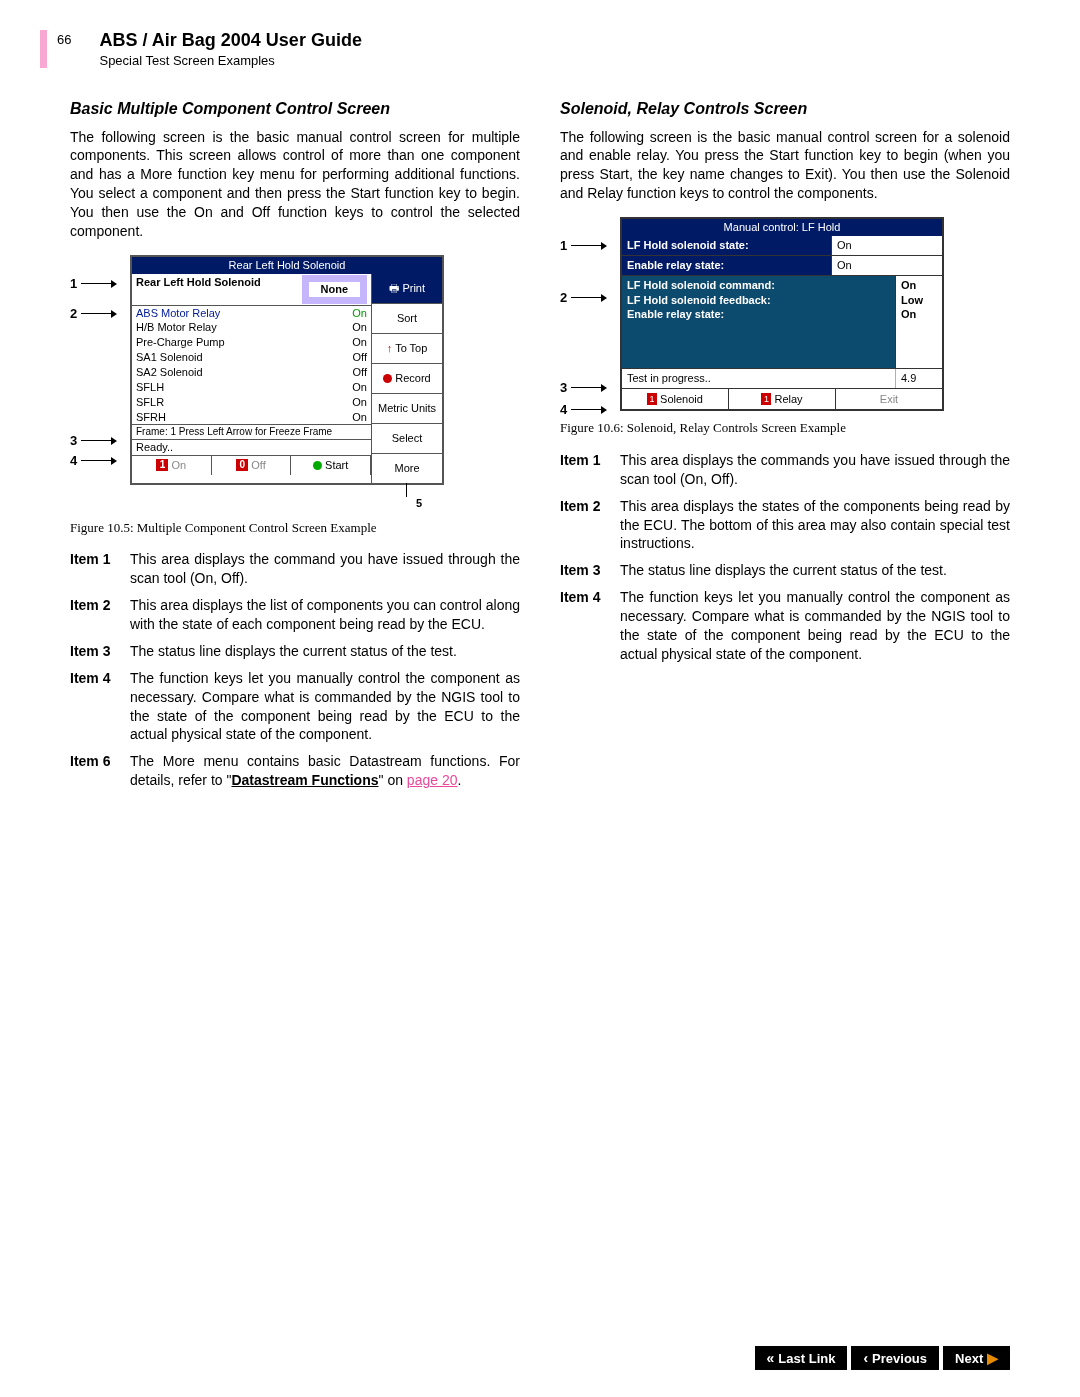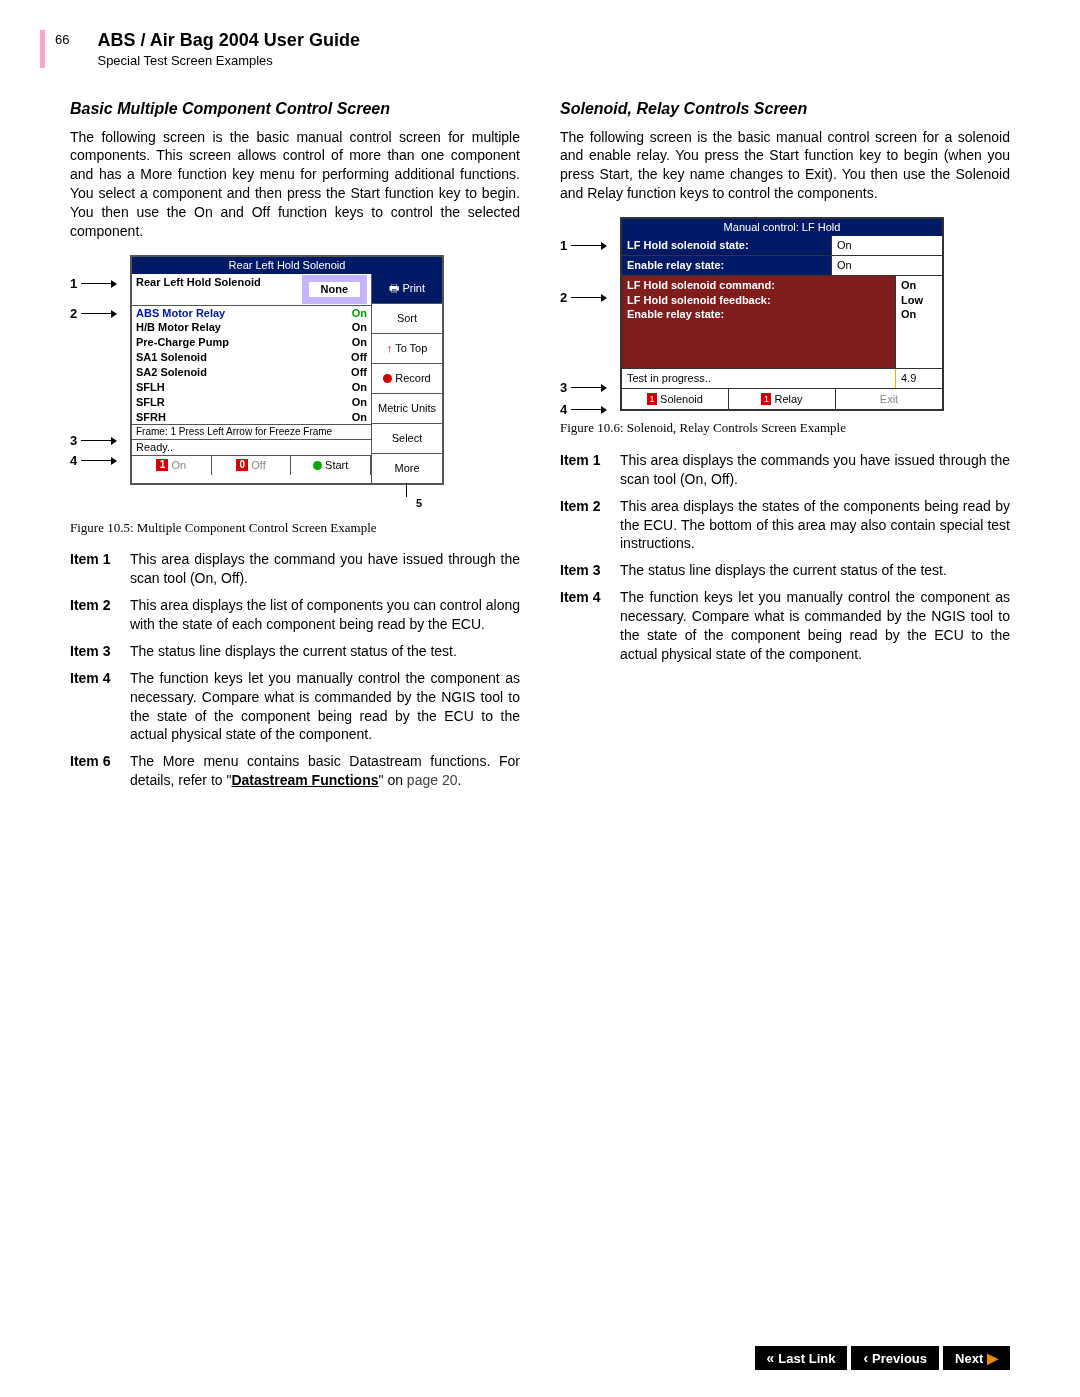--- a/index.html
+++ b/index.html
@@ -1,41 +1,41 @@
 <!DOCTYPE html>
 <html><head>
 <meta charset="utf-8">
 <style>
 body{margin:0;font-family:Arial,Helvetica,sans-serif;background:#fff;color:#000;width:1080px}
 .page{padding:30px 70px 60px 70px;position:relative;min-height:1300px}
-.header{display:flex;align-items:flex-start;gap:20px;border-left:5px solid #f9a8d4;padding-left:10px;margin-left:-30px;margin-bottom:30px}
+.header{display:flex;align-items:flex-start;gap:20px;border-left:7px solid #f9a8d4;padding-left:10px;margin-left:-30px;margin-bottom:30px}
 .page-num{font-size:13px;margin-top:2px;margin-right:8px}
 .header-text h1{margin:0;font-size:18px;font-weight:bold}
 .header-text p{margin:2px 0 0 0;font-size:13px}
 .cols{display:flex;gap:40px}
 .col{flex:1;font-size:14px;line-height:1.35}
 h3{font-style:italic;font-weight:bold;font-size:16px;margin:0 0 8px 0}
 .body-text{margin:0 0 14px 0;text-align:justify}
 .fig-caption{font-family:"Times New Roman",serif;font-size:13px;margin:8px 0 14px 0}
 .item-list{margin:0;padding:0}
 .item-row{display:flex;gap:10px;margin-bottom:8px;text-align:justify}
 .item-label{font-weight:bold;flex:0 0 50px}
 .item-desc{flex:1}
 .link{color:#000000;text-decoration:underline;font-weight:bold}
-.link-page{color:#404040;}
+.link-page{color:#ec4899;text-decoration:underline}
 
 .shot1{border:2px solid #555;width:310px;margin-left:60px;font-size:11px;position:relative}
 .shot1 .title-bar{background:#001a66;color:#fff;text-align:center;font-size:11px;padding:1px 0}
 .shot1 .body1{display:flex}
 .shot1 .left1{flex:1;border-right:1px solid #555}
 .shot1 .cmdrow{display:flex;border-bottom:1px solid #555;padding:1px 4px}
 .shot1 .cmdrow .lbl{flex:1;font-weight:bold}
 .shot1 .cmdrow .val{font-weight:bold;padding:0 12px;border:7px solid #c4b5fd}
 .shot1 .comp-list{padding:0 4px}
-.shot1 .comp-row{display:flex;font-weight:bold}
+.shot1 .comp-row{display:flex;font-weight:normal}
 .shot1 .comp-row .n{flex:1}
 .shot1 .comp-row .v{width:40px;text-align:right}
 .shot1 .comp-row.sel{color:#001a99}
 .shot1 .comp-row.sel .v{color:#009900}
 .shot1 .status1{border-top:1px solid #555;font-size:10px;padding:0 4px}
 .shot1 .status2{border-top:1px solid #555;padding:0 4px}
 .shot1 .fnbar{display:flex;border-top:1px solid #555}
 .shot1 .fnbar .fn{flex:1;text-align:center;padding:2px 0;border-right:1px solid #555;display:flex;align-items:center;justify-content:center;gap:3px}
 .shot1 .right1{width:70px}
 .shot1 .rbtn{border-bottom:1px solid #555;height:29px;display:flex;align-items:center;justify-content:center;gap:3px;font-size:11px}
@@ -46,21 +46,21 @@
 .arrow-marker::before{content:"";position:absolute;right:-6px;top:50%;transform:translateY(-50%);border-left:6px solid #000;border-top:4px solid transparent;border-bottom:4px solid transparent}
 .five-marker{position:absolute;right:20px;bottom:-28px;font-weight:bold}
 .five-line{position:absolute;right:35px;bottom:-14px;width:1px;height:14px;background:#000}
 
 .shot2{border:2px solid #333;width:320px;margin-left:60px;font-size:11px;position:relative}
 .shot2 .title-bar{background:#001a66;color:#fff;text-align:center;padding:1px 0}
 .shot2 .row2{display:flex;border-bottom:1px solid #333}
 .shot2 .row2 .l{flex:1;background:#001a66;color:#fff;font-weight:bold;padding:2px 5px}
 .shot2 .row2 .r{width:100px;border-left:1px solid #333;padding:2px 5px}
 .shot2 .blk{display:flex;border-bottom:1px solid #333}
-.shot2 .blk .l{flex:1;background:#7f1d1d;color:#fff;font-weight:bold;padding:2px 5px;height:88px}
+.shot2 .blk .l{flex:1;background:#0c4a6e;color:#fff;font-weight:bold;padding:2px 5px;height:88px}
 .shot2 .blk .r{width:36px;border-left:1px solid #333;padding:2px 5px;font-weight:bold}
 .shot2 .st{display:flex;border-bottom:1px solid #333}
 .shot2 .st .l{flex:1;padding:2px 5px}
 .shot2 .st .r{width:36px;border-left:1px solid #eab308;padding:2px 5px}
 .shot2 .fn{display:flex}
 .shot2 .fn .b{flex:1;text-align:center;padding:3px 0;border-right:1px solid #333;display:flex;align-items:center;justify-content:center;gap:3px}
 .shot2 .fn .b:last-child{border-right:none;color:#888}
 .redstrip{display:inline-block;width:10px;height:12px;background:#c00;color:#fff;font-size:9px;text-align:center;line-height:12px}
 
 .nav{position:absolute;bottom:20px;right:70px;display:flex;gap:4px}

